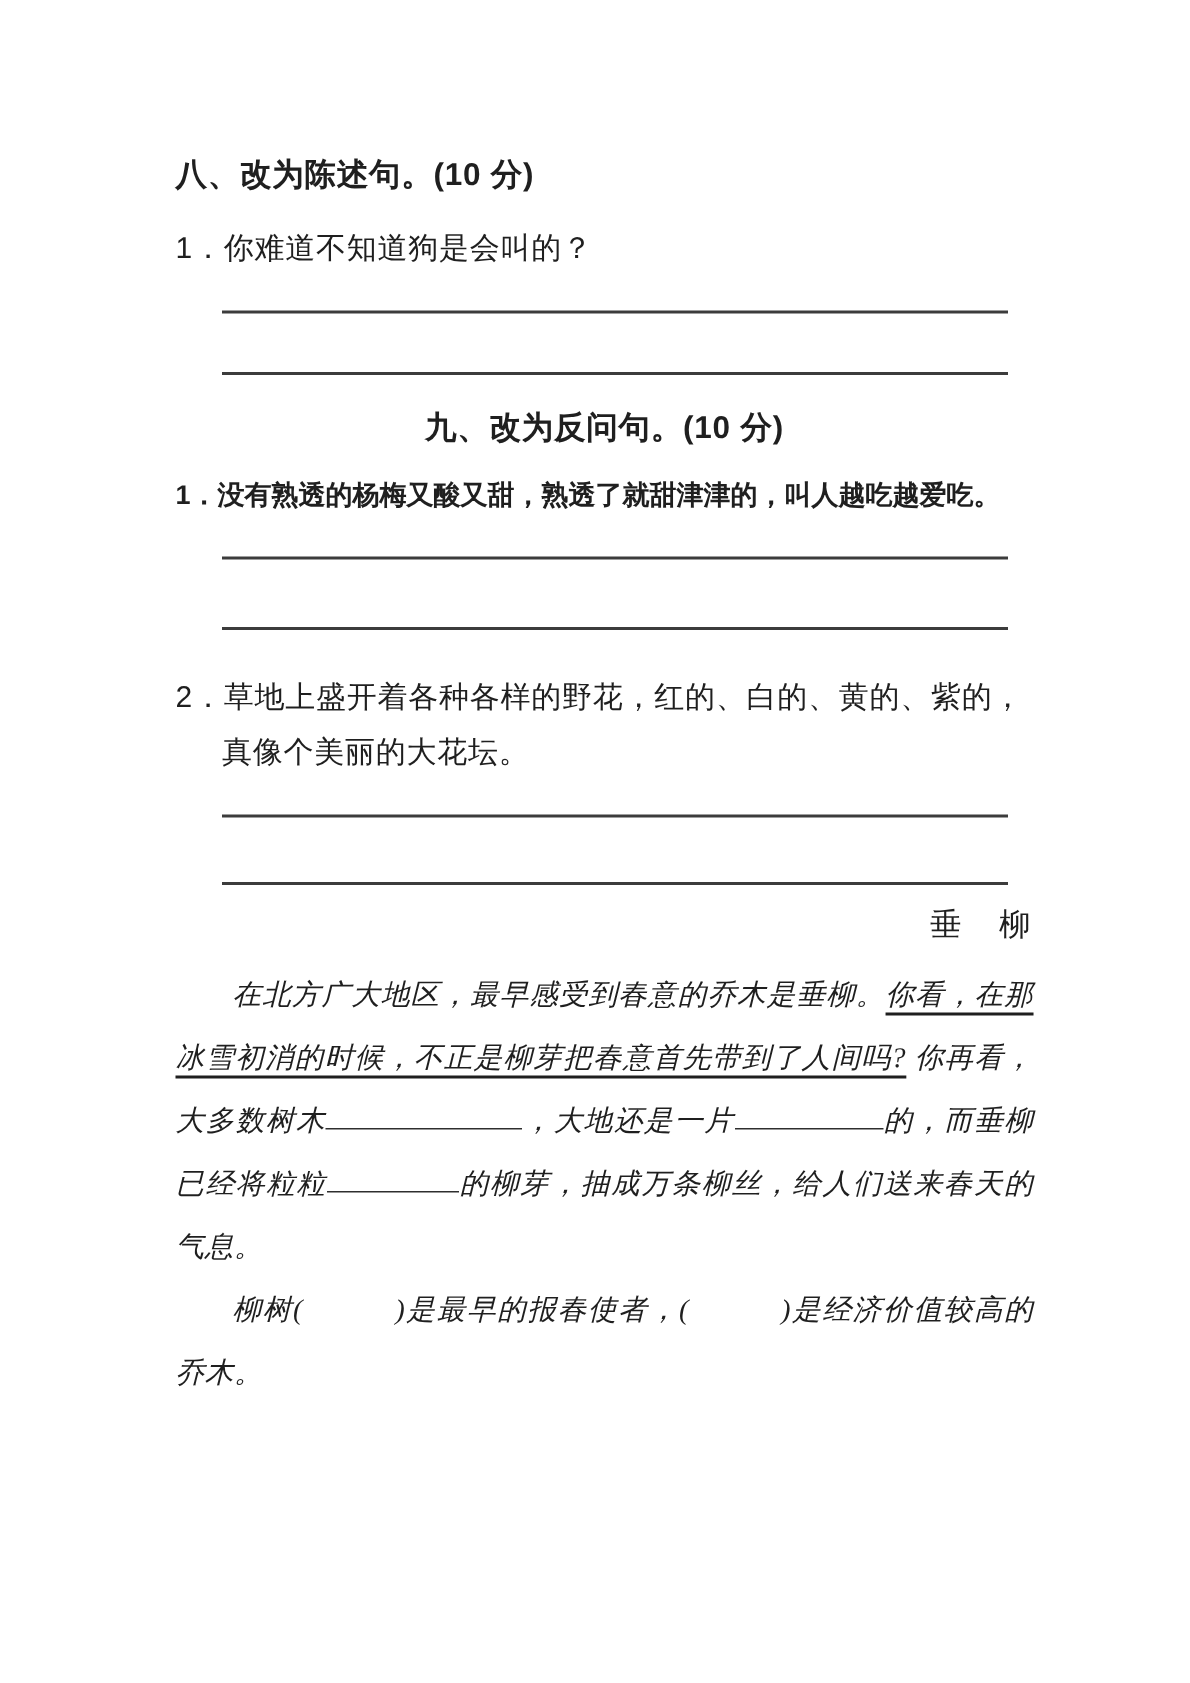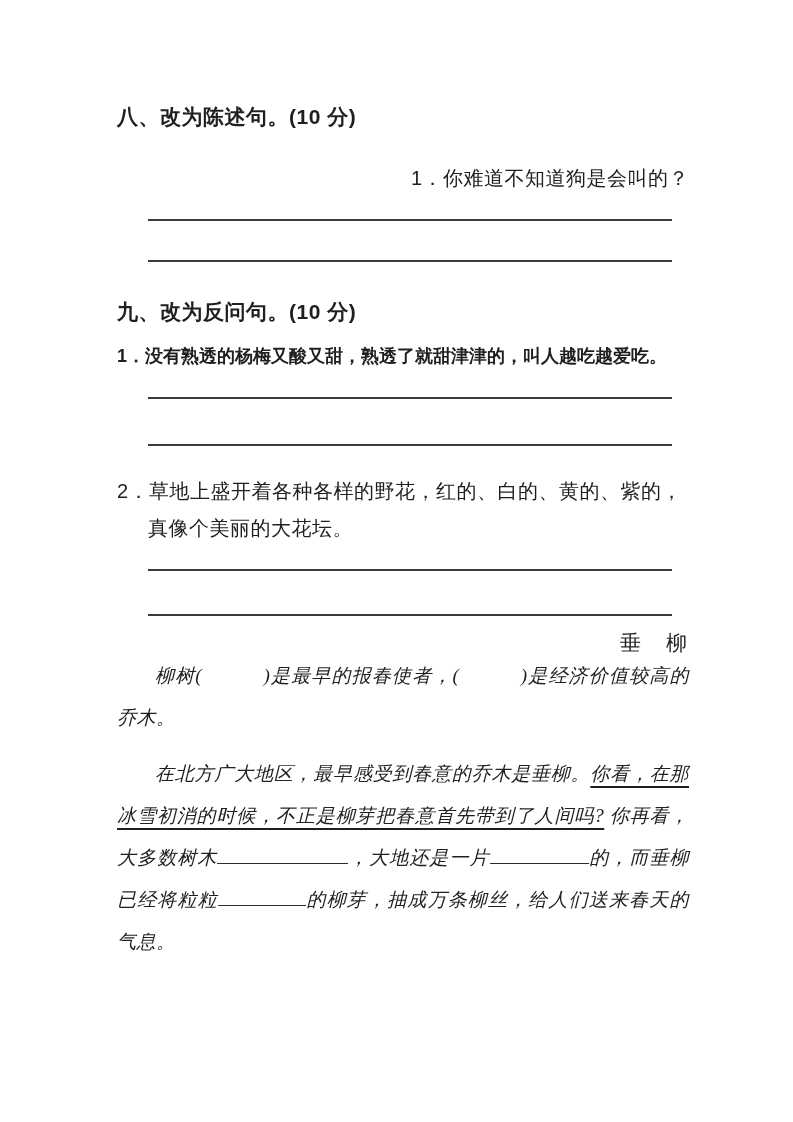--- a/index.html
+++ b/index.html
@@ -65,21 +65,21 @@
   .blank {
     display: inline-block;
     border-bottom: 1.5px solid #2e2e2e;
     height: 0.9em;
     vertical-align: baseline;
   }
   .b1 { width: 131px; }
   .b2 { width: 99px; }
   .b3 { width: 88px; } .mt20 { margin-top: 20px; font-weight: bold; }
   .mt22 { margin-top: 22px; } .mt24 { margin-top: 24px; }
-  .mt25 { margin-top: 37px; text-align: right; } .mt26 { margin-top: 38px; }
+  .mt25 { margin-top: 25px; } .mt26 { margin-top: 24px; text-align: center; }
   .mt27 { margin-top: 27px; } .mt29 { margin-top: 29px; }
   .mt39 { margin-top: 39px; } .mt43 { margin-top: 43px; }
   .mt45 { margin-top: 45px; }
 </style>
 </head>
 <body>
 
 <div class="page">
 
   <div class="heading">八、改为陈述句。(10 分)</div>
@@ -95,17 +95,17 @@
   <div class="ans-line mt29"></div>
   <div class="ans-line mt45"></div>
 
   <div class="q multi mt27">2．草地上盛开着各种各样的野花，红的、白的、黄的、紫的，真像个美丽的大花坛。</div>
   <div class="ans-line mt22"></div>
   <div class="ans-line mt43"></div>
 
 
   <div class="passage-title">垂　柳</div>
 
+  <p class="passage p1"><span>在北方广大地区，最早感受到春意的乔木是垂柳。</span><span class="u">你看，在那冰雪初消的时候，不正是柳芽把春意首先带到了人间吗?</span><span> 你再看，大多数树木</span><span class="blank b1"></span><span>，大地还是一片</span><span class="blank b2"></span><span>的，而垂柳已经将粒粒</span><span class="blank b3"></span><span>的柳芽，抽成万条柳丝，给人们送来春天的气息。</span></p>
+
   <p class="passage p2"><span>柳树(　　　)是最早的报春使者，(　　　)是经济价值较高的乔木。</span></p>
-
-  <p class="passage p1"><span>在北方广大地区，最早感受到春意的乔木是垂柳。</span><span class="u">你看，在那冰雪初消的时候，不正是柳芽把春意首先带到了人间吗?</span><span> 你再看，大多数树木</span><span class="blank b1"></span><span>，大地还是一片</span><span class="blank b2"></span><span>的，而垂柳已经将粒粒</span><span class="blank b3"></span><span>的柳芽，抽成万条柳丝，给人们送来春天的气息。</span></p>
 
 </div>
 
 </body></html>

